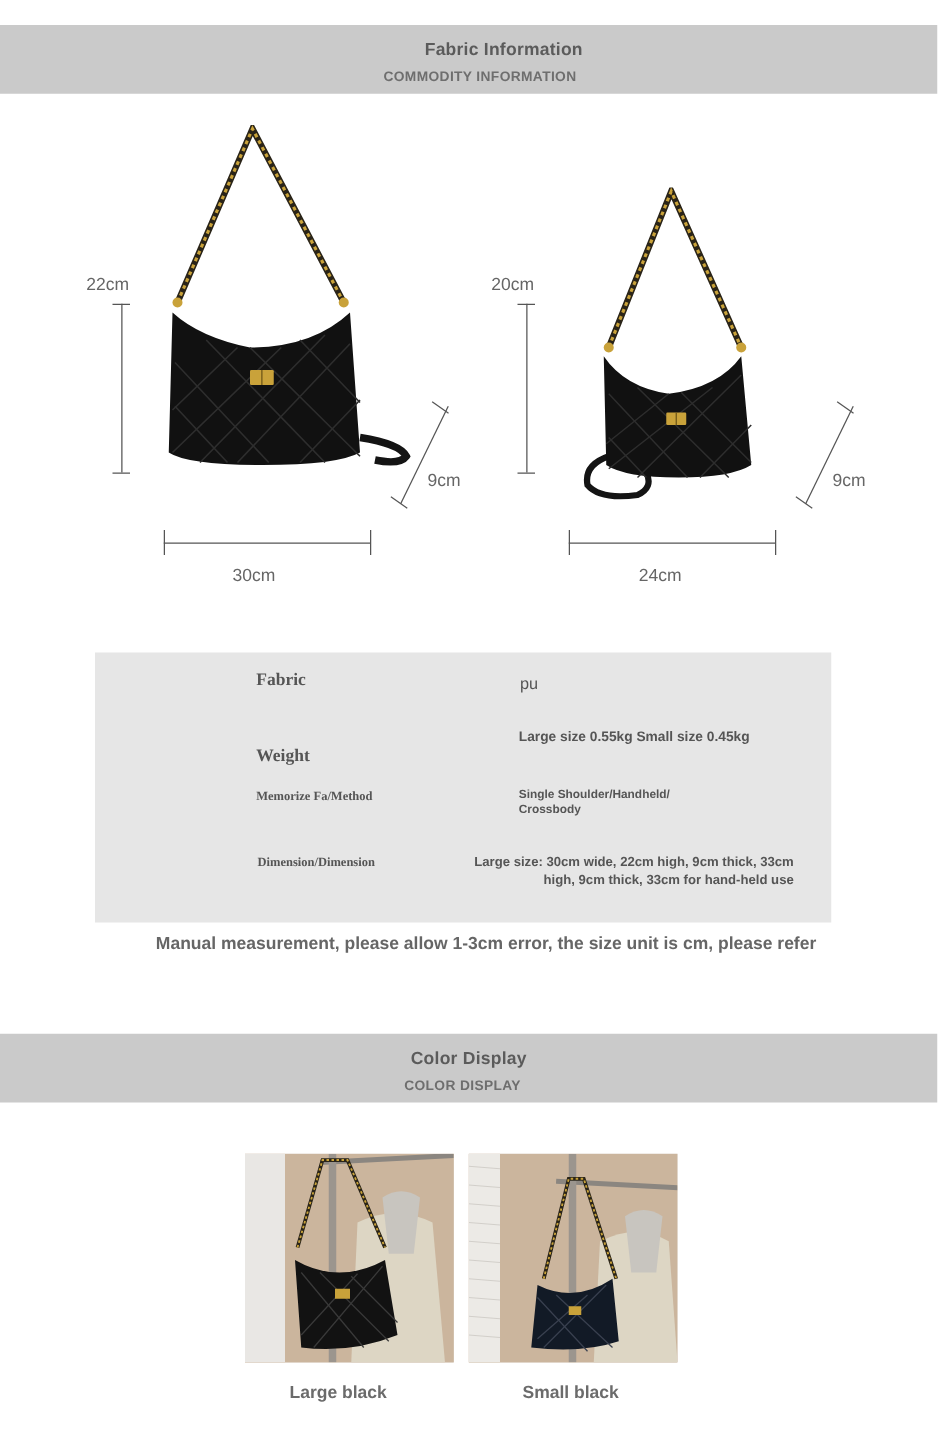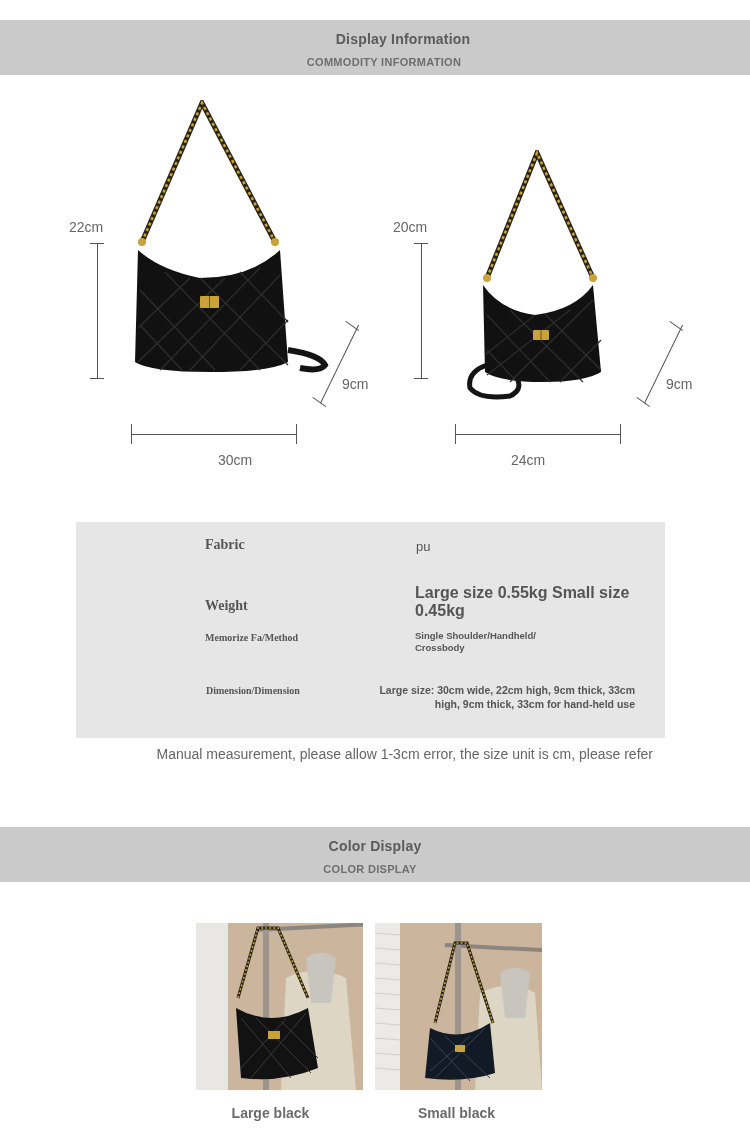--- a/index.html
+++ b/index.html
@@ -22,30 +22,30 @@
   .tick-h { position: absolute; height: 1px; width: 14px; background: #555; }
   .tick-v { position: absolute; width: 1px; height: 20px; background: #555; }
   .diag { position: absolute; height: 1px; background: #555; transform-origin: 0 0; }
 
   .bag { position: absolute; }
 
   #specs { position: absolute; left: 76px; top: 522px; width: 589px; height: 216px; background: #e6e6e6; }
   .spec-label { position: absolute; font-weight: bold; color: #555; font-family: Liberation Serif, serif; }
   .spec-value { position: absolute; font-weight: bold; color: #555; }
 
-  #note { position: absolute; left: 90px; top: 746px; width: 563px; text-align: right; font-weight: normal; color: #666; font-size: 14px; line-height: 17px; }
+  #note { position: absolute; left: 90px; top: 746px; width: 563px; text-align: right; font-weight: bold; color: #666; font-size: 14px; line-height: 17px; }
 
   .photo { position: absolute; top: 923px; width: 167px; height: 167px; overflow: hidden; background: #c9b7a2; }
   .photo-caption { position: absolute; top: 1105px; font-weight: bold; color: #6b6b6b; font-size: 14px; text-align: center; width: 167px; }
 </style>
 </head>
 <body>
 
 <div id="band1" class="band">
-  <div class="t1">Display Information</div>
+  <div class="t1">Fabric Information</div>
   <div class="t2">COMMODITY INFORMATION</div>
 </div>
 
 <div>
   <span class="dim-label" style="left:69px;top:219px;">22cm</span>
   <div class="tick-h" style="left:90px;top:243px;"></div>
   <div class="vline" style="left:97px;top:243px;height:135px;"></div>
   <div class="tick-h" style="left:90px;top:378px;"></div>
 
   <svg class="bag" style="left:120px;top:100px;" width="215" height="280" viewBox="0 0 215 280">
@@ -71,21 +71,21 @@
       <line x1="70" y1="178" x2="18" y2="228"></line>
       <line x1="168" y1="220" x2="120" y2="270"></line>
     </g>
     <rect x="80" y="196" width="19" height="12" rx="1" fill="#c9a23a"></rect>
     <line x1="89.5" y1="196" x2="89.5" y2="208" stroke="#6d5516" stroke-width="1"></line>
   </svg>
 
   <div class="hline" style="left:131px;top:434px;width:165px;"></div>
   <div class="tick-v" style="left:131px;top:424px;"></div>
   <div class="tick-v" style="left:296px;top:424px;"></div>
-  <span class="dim-label" style="left:186px;top:452px;margin-left:32px;">30cm</span>
+  <span class="dim-label" style="left:186px;top:452px;">30cm</span>
 
   <div class="diag" style="left:320px;top:403px;width:87px;transform:rotate(-64deg);"></div>
   <div class="diag" style="left:313px;top:397px;width:16px;transform:rotate(35deg);"></div>
   <div class="diag" style="left:346px;top:321px;width:16px;transform:rotate(35deg);"></div>
   <span class="dim-label" style="left:342px;top:376px;">9cm</span>
 </div>
 
 <div>
   <span class="dim-label" style="left:393px;top:219px;">20cm</span>
   <div class="tick-h" style="left:414px;top:243px;"></div>
@@ -126,21 +126,21 @@
   <span class="dim-label" style="left:666px;top:376px;">9cm</span>
 </div>
 
 <div id="specs">
   <div>
     <span class="spec-label" style="left:129px;top:15px;font-size:14px;">Fabric</span>
     <span class="spec-value" style="left:340px;top:17px;font-size:13px;font-weight:normal;">pu</span>
   </div>
   <div>
     <span class="spec-label" style="left:129px;top:60px;font-size:14px;margin-top:16px;">Weight</span>
-    <span class="spec-value" style="left:339px;top:62px;font-size:16px;">Large size 0.55kg Small size 0.45kg</span>
+    <span class="spec-value" style="left:339px;top:62px;font-size:11px;">Large size 0.55kg Small size 0.45kg</span>
   </div>
   <div>
     <span class="spec-label" style="left:129px;top:110px;font-size:10px;">Memorize Fa/Method</span>
     <span class="spec-value" style="left:339px;top:108px;font-size:9.5px;line-height:12px;text-align:center;">Single Shoulder/Handheld/</span>
     <span class="spec-value" style="left:339px;top:120px;font-size:9.5px;line-height:12px;">Crossbody</span>
   </div>
   <div>
     <span class="spec-label" style="left:130px;top:163px;font-size:10px;">Dimension/Dimension</span>
     <div style="position:absolute;right:30px;top:161px;width:320px;text-align:right;font-weight:bold;color:#555;font-size:10.5px;line-height:14px;">
       <div>Large size: 30cm wide, 22cm high, 9cm thick, 33cm</div>

